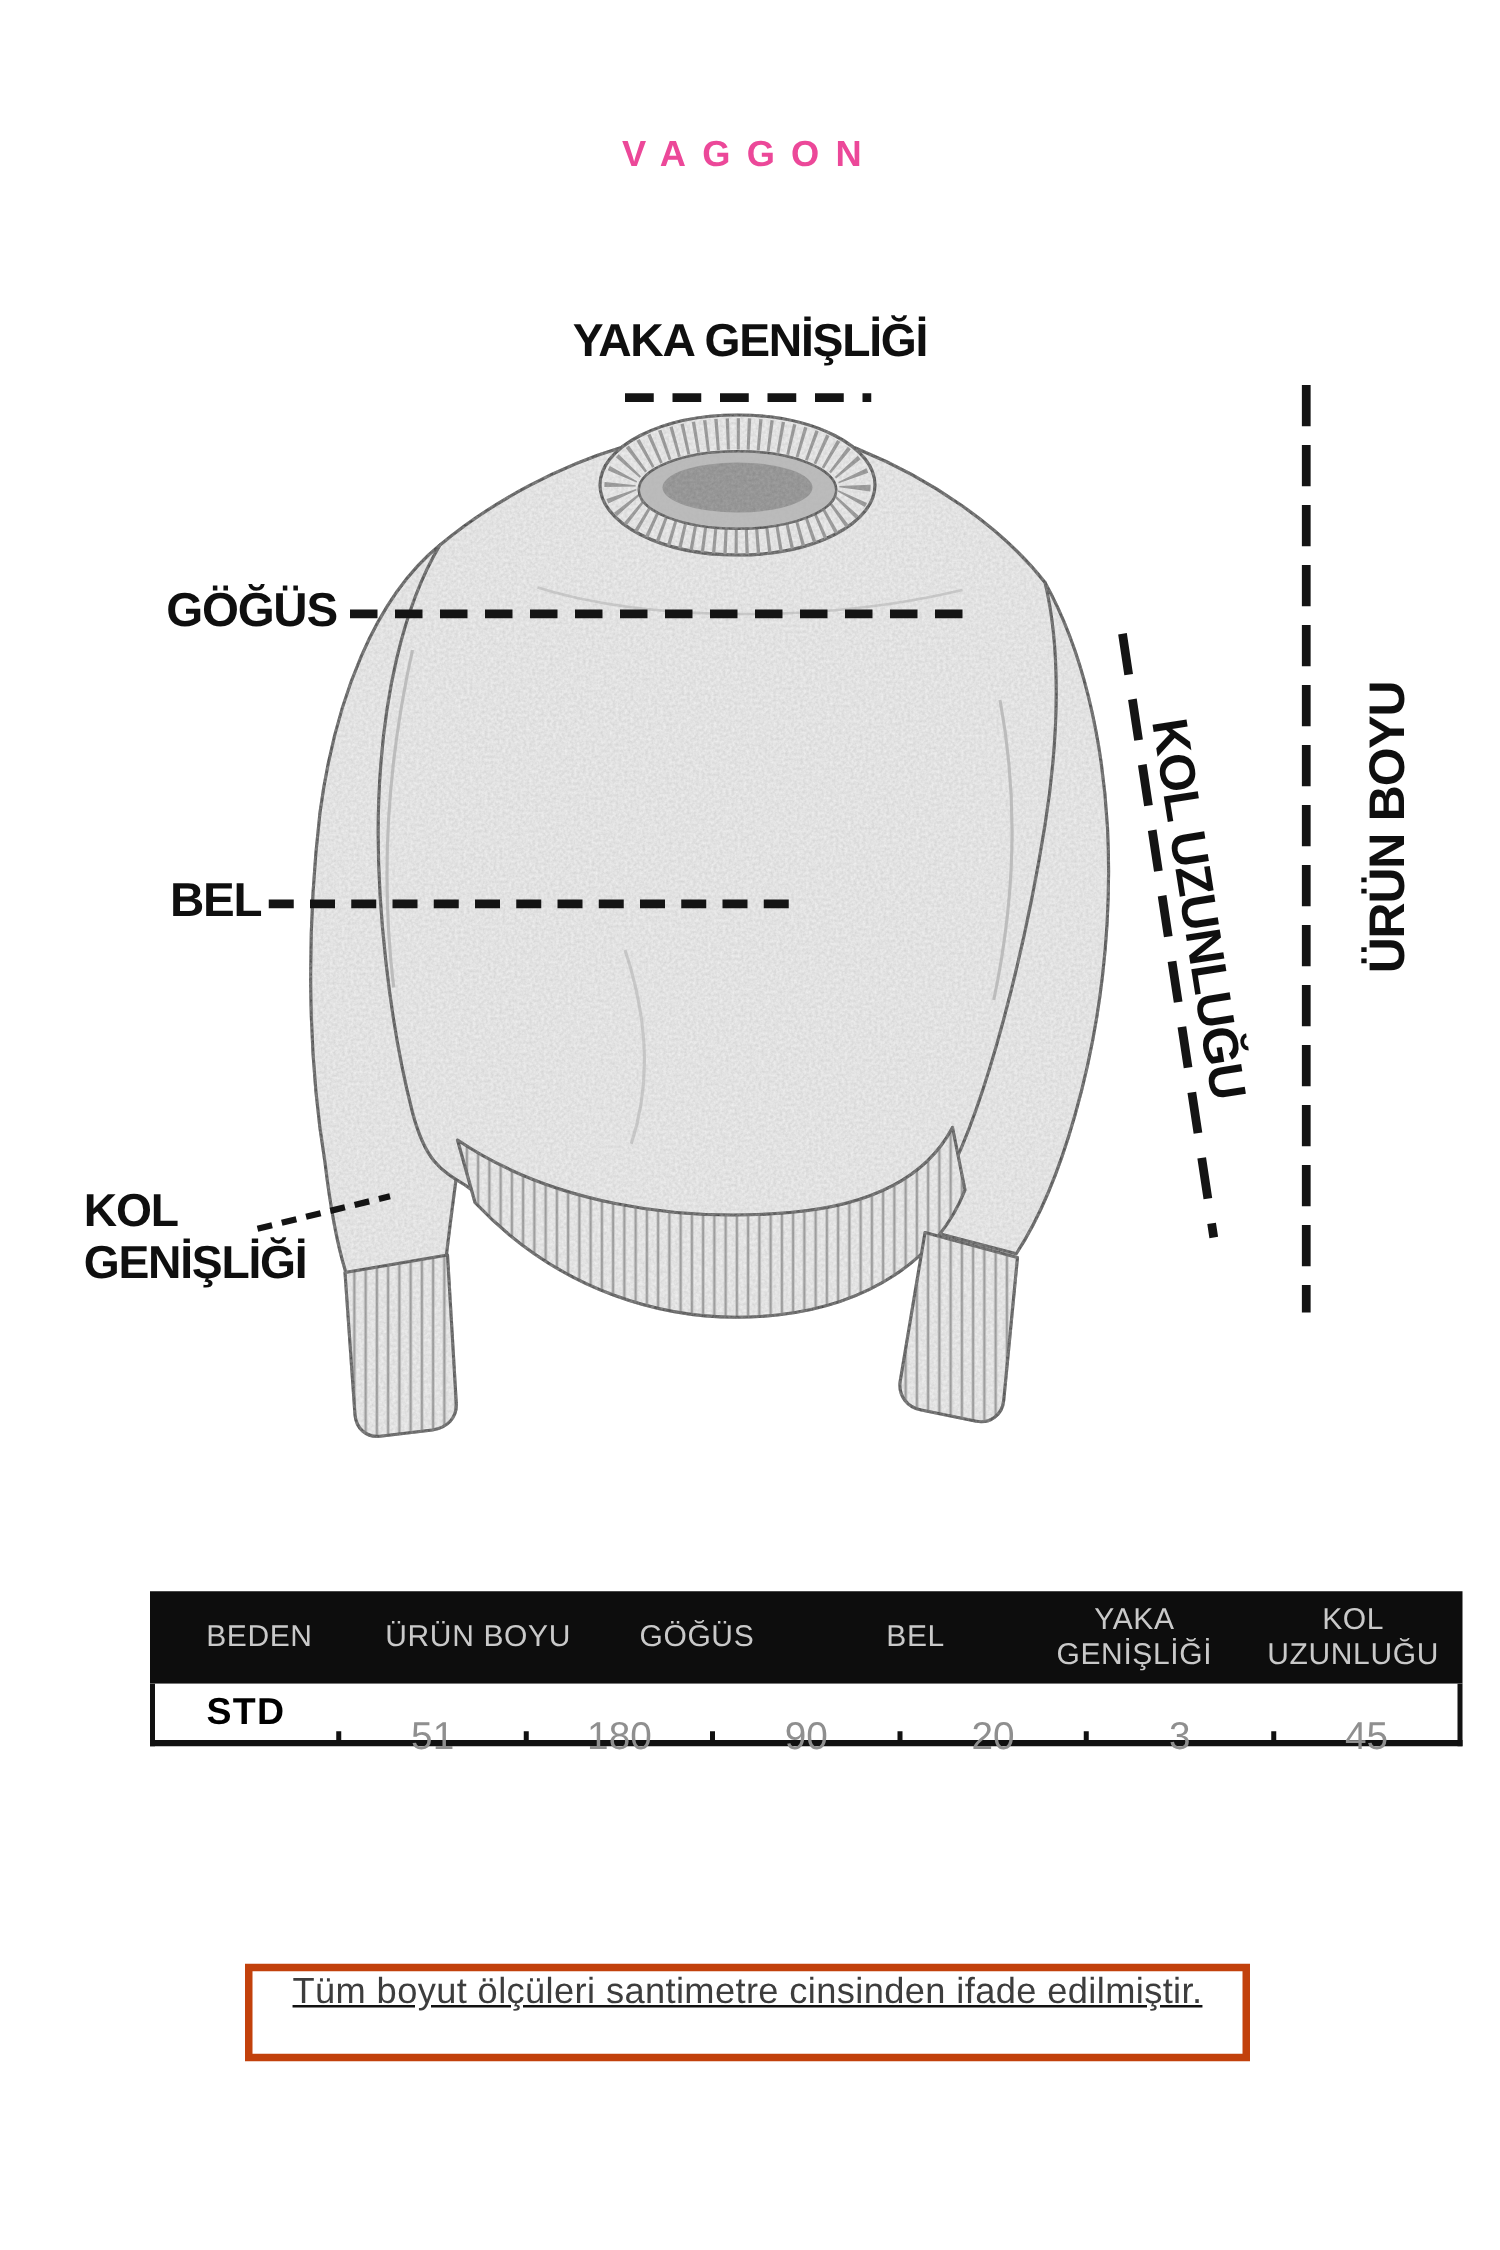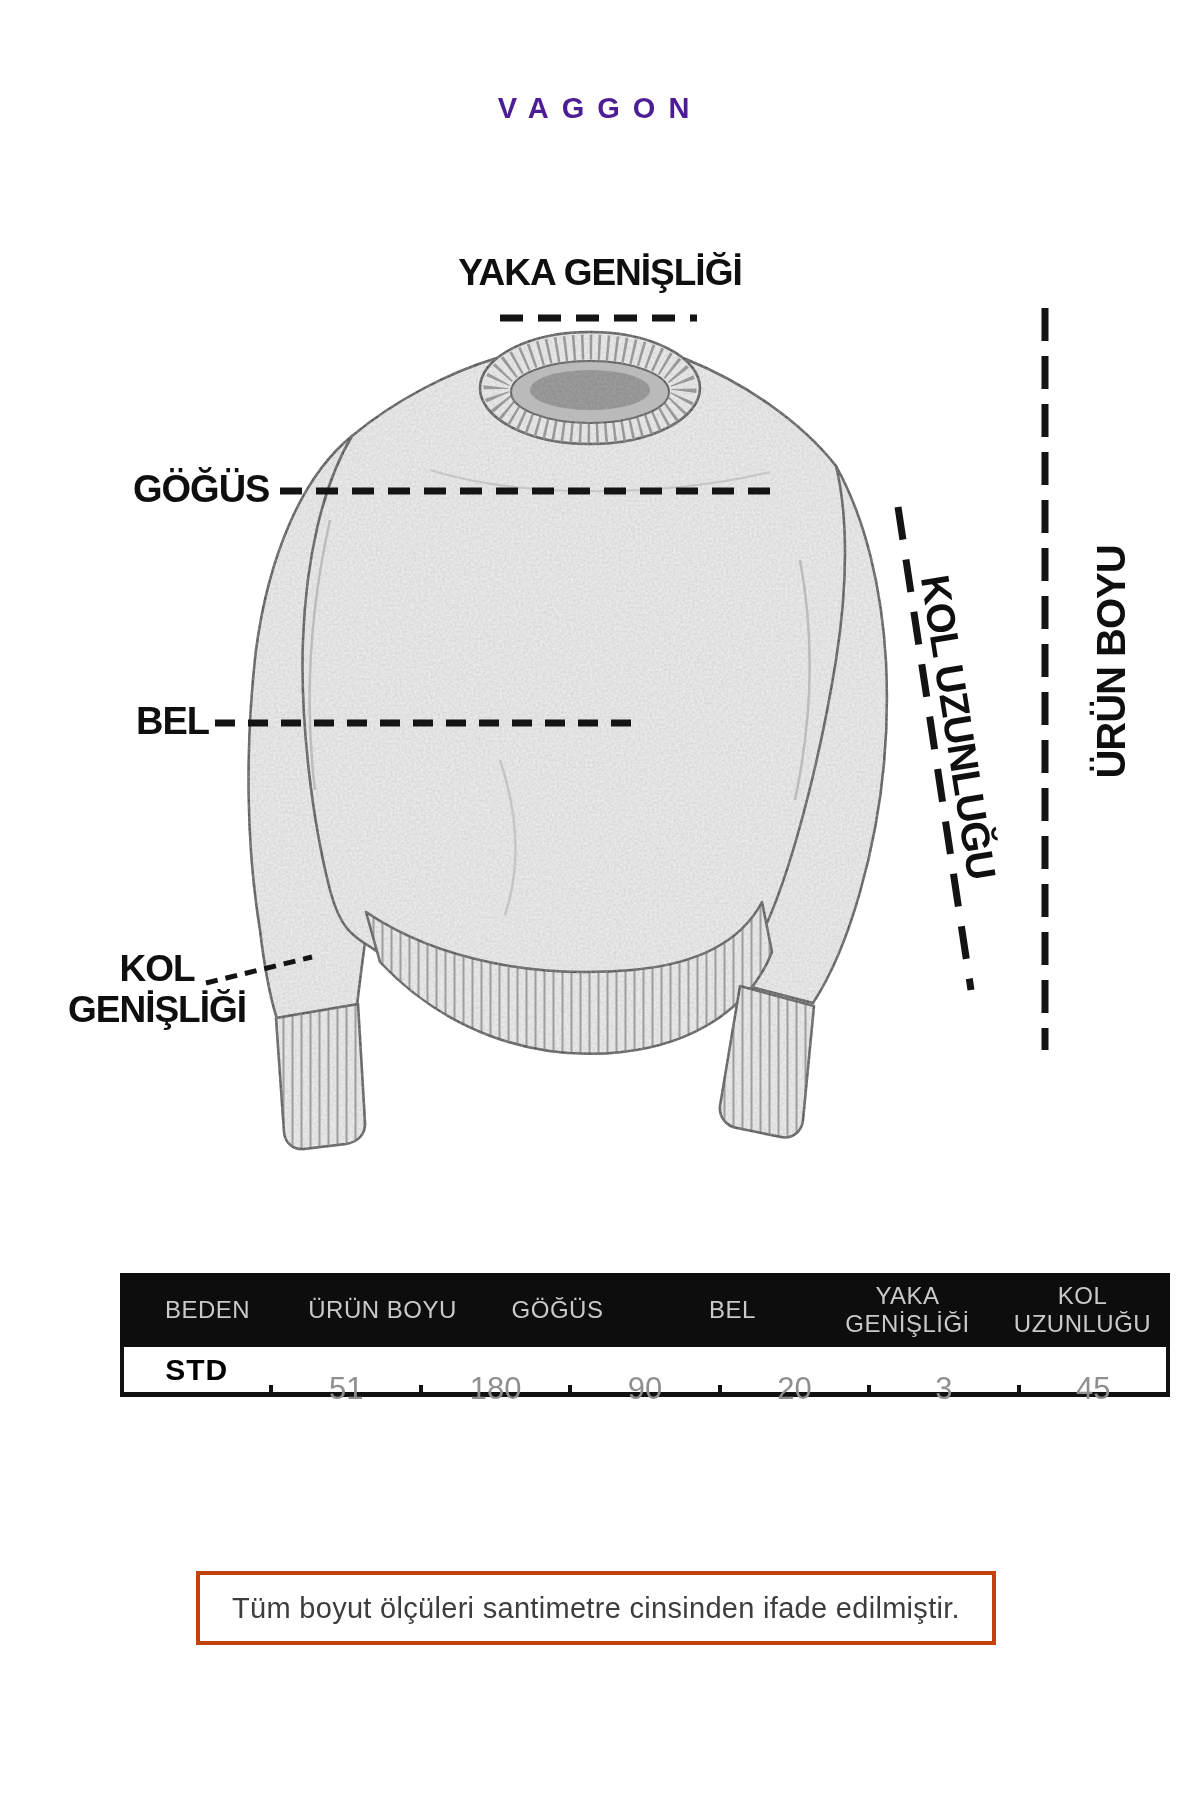--- a/index.html
+++ b/index.html
@@ -1,44 +1,44 @@
 <!DOCTYPE html>
 <html><head>
 <meta charset="utf-8">
 <style>
   html,body{margin:0;padding:0;background:#fff;}
   #page{position:relative;width:1200px;height:1800px;background:#ffffff;overflow:hidden;
         font-family:"Liberation Sans", sans-serif;color:#111;}
   .abs{position:absolute;}
   
-  #brand{left:0;top:92px;width:1200px;text-align:center;font-size:29px;font-weight:700;
-         letter-spacing:13px;color:#4c1d95;}
+  #brand{left:0;top:108px;width:1200px;text-align:center;font-size:29px;font-weight:700;
+         letter-spacing:13px;color:#ec4899;}
   
   .mlabel{font-weight:700;color:#0f0f0f;font-size:38px;letter-spacing:-1px;white-space:nowrap;}
   #lbl-yaka{left:440px;top:252px;width:320px;text-align:center;font-size:37px;}
   #lbl-gogus{left:133px;top:468px;}
   #lbl-bel{left:136px;top:700px;}
-  #lbl-kolgen{left:57px;top:948px;width:200px;text-align:center;line-height:1.12;font-size:37px;}
+  #lbl-kolgen{left:67px;top:948px;width:200px;line-height:1.12;font-size:37px;}
   #lbl-koluzun{left:958px;top:727px;transform:translate(-50%,-50%) rotate(81deg);font-size:40px;}
   #lbl-urunboyu{left:1111px;top:662px;transform:translate(-50%,-50%) rotate(-90deg);font-size:40px;}
   
   #fig{left:0;top:0;width:1200px;height:1800px;}
   
   #size-table{left:120px;top:1273px;width:1050px;}
   #thead{display:flex;background:#0d0d0d;height:74px;}
   .th{flex:1;display:flex;align-items:center;justify-content:center;text-align:center;
       color:#c9c9c9;font-size:24px;line-height:1.18;letter-spacing:0.5px;padding:0 6px;}
   #trow{display:flex;border:4px solid #111;border-top:none;border-bottom-width:5px;height:45px;background:#fff;}
   .td{flex:1;display:flex;align-items:center;justify-content:center;
       color:#8f8f8f;font-size:31px;}
   .td + .td{border-left:4px solid #111;margin-top:38px;}
   .td.size{color:#000000;font-weight:700;font-size:30px;letter-spacing:1px;}
   
-  #note-box{left:196px;top:1571px;width:792px;height:66px;border:4px solid #c2410c;background:#fff;
-            display:flex;align-items:center;justify-content:center;}
+  #note-box{left:196px;top:1571px;width:792px;height:66px;border:6px solid #c2410c;background:#fff;
+            display:flex;justify-content:center;text-decoration:underline;}
   #note-box span{font-size:29px;color:#3d3d3d;letter-spacing:0.3px;}
 </style>
 </head>
 <body>
 
 <div id="page">
 
   <svg id="fig" class="abs" viewBox="0 0 1200 1800">
     <defs>
       <pattern id="rib" patternUnits="userSpaceOnUse" width="9" height="9">

